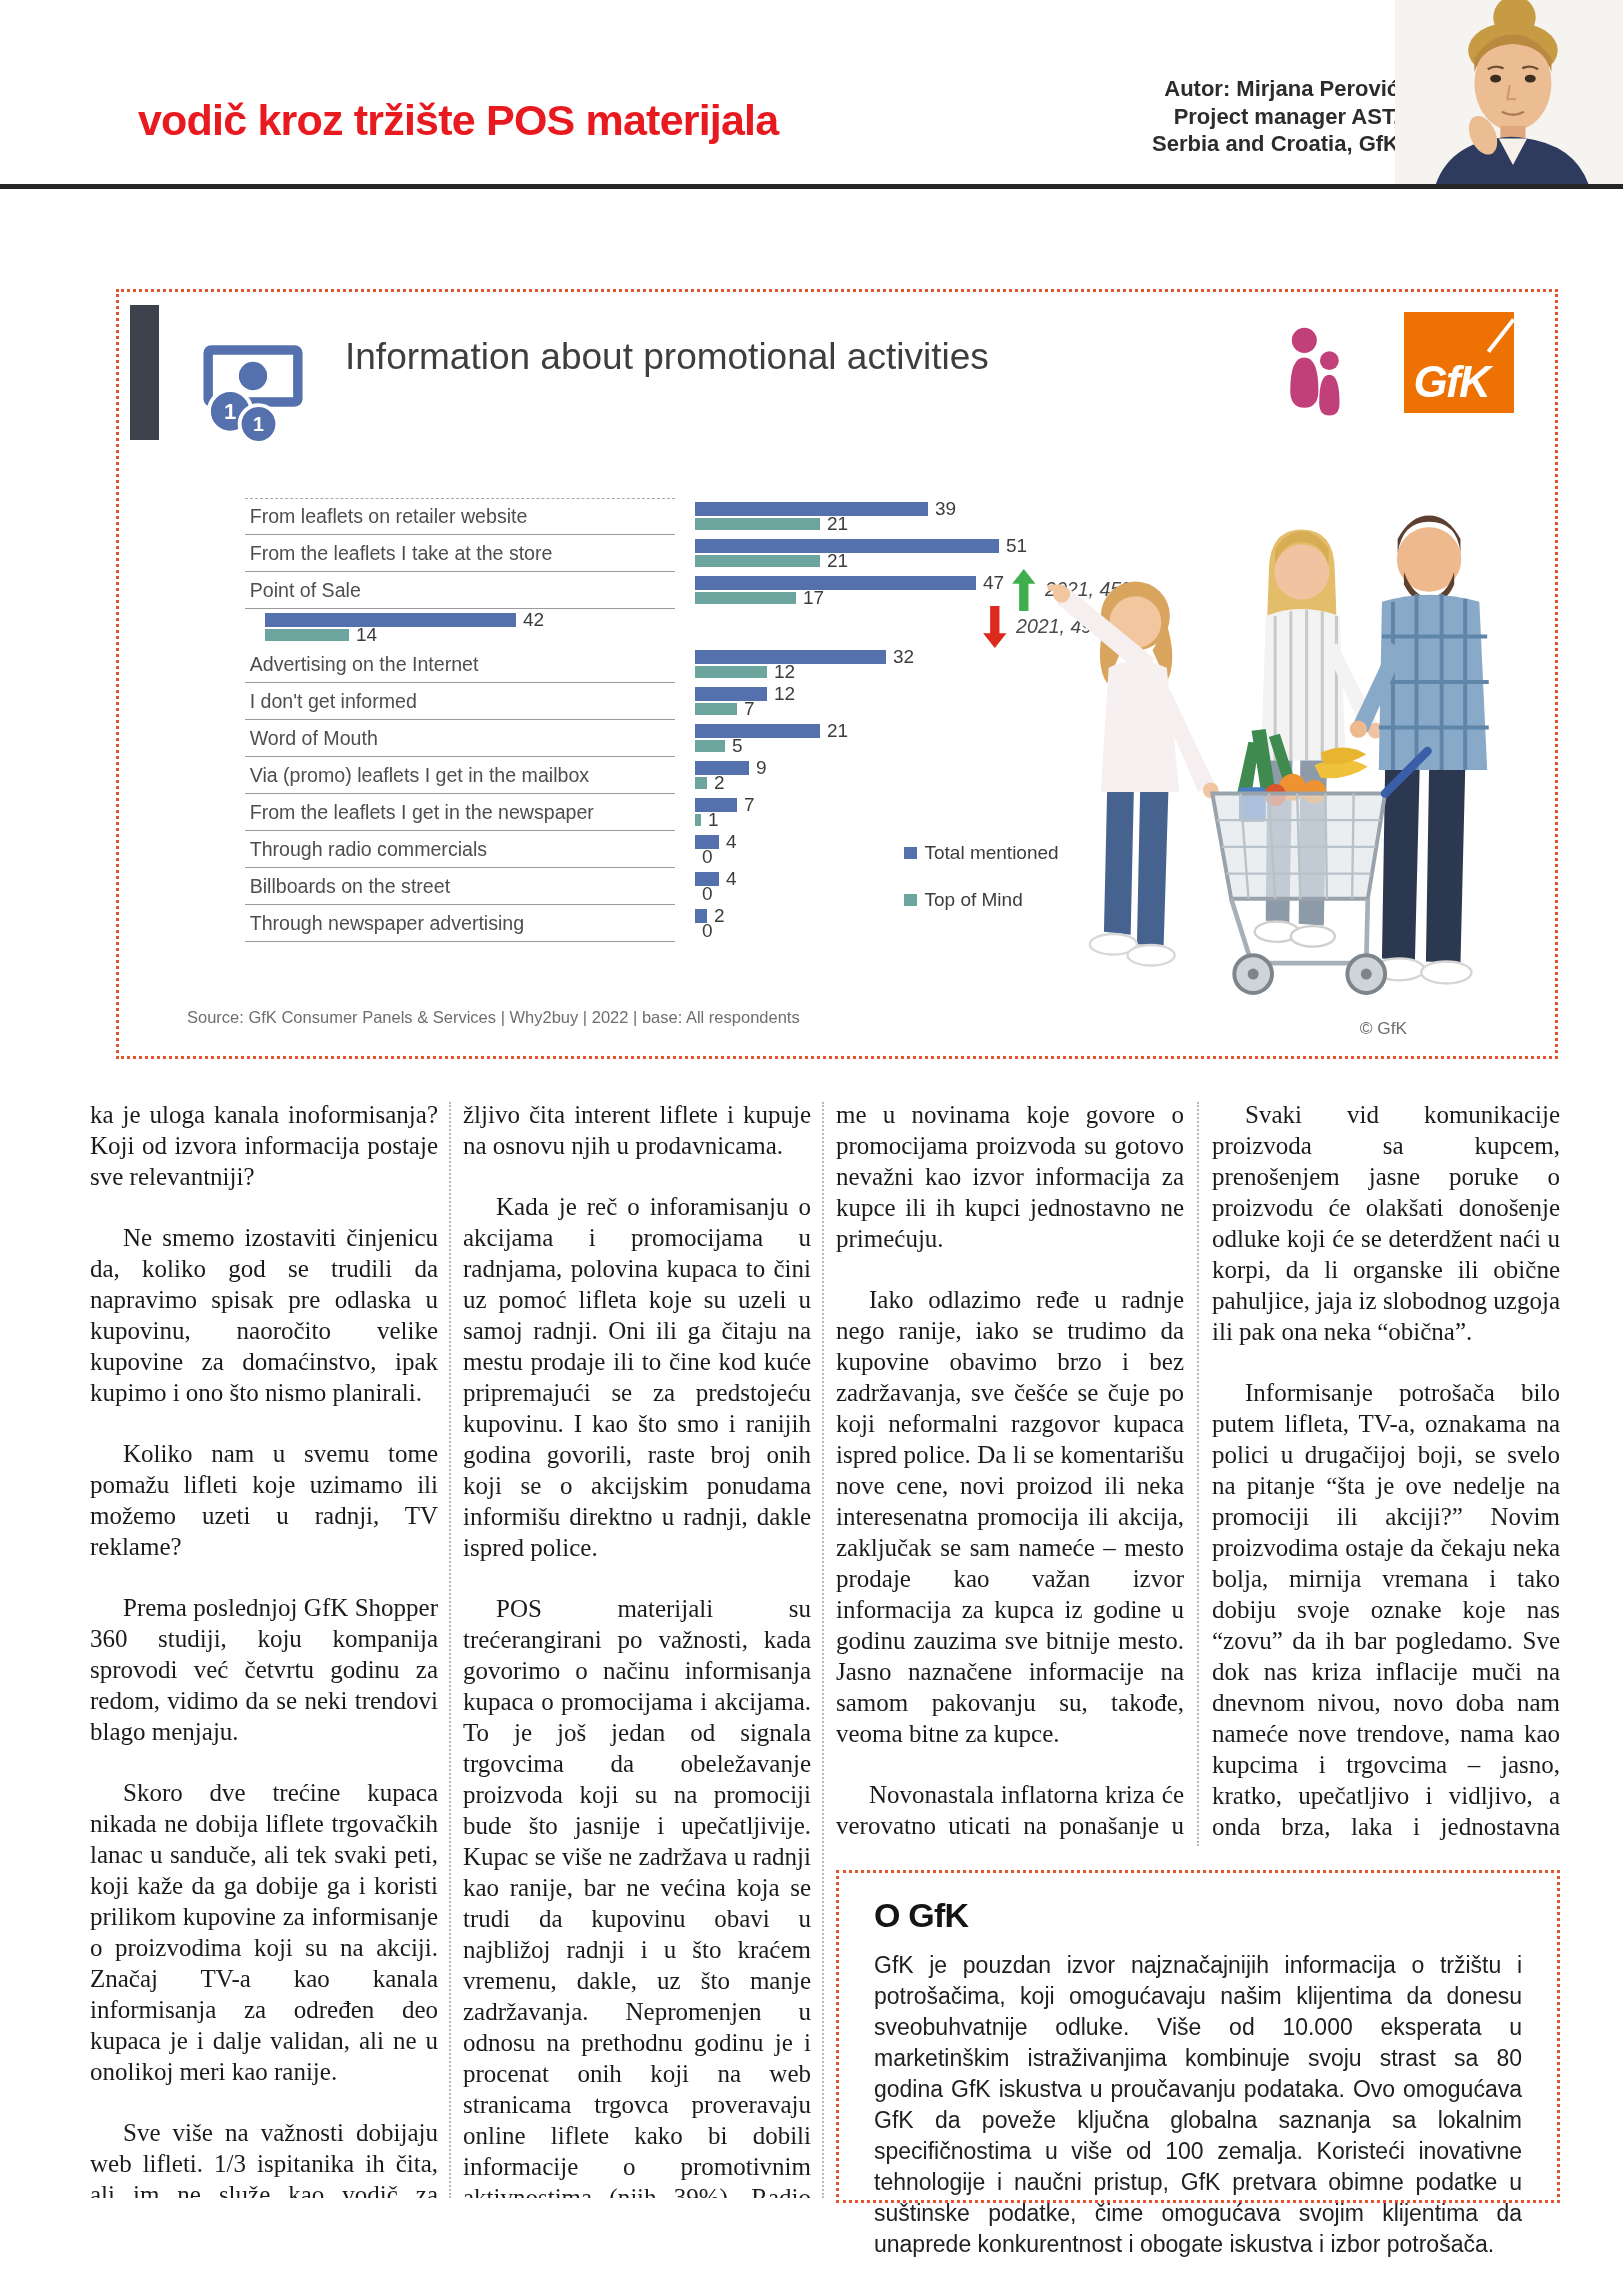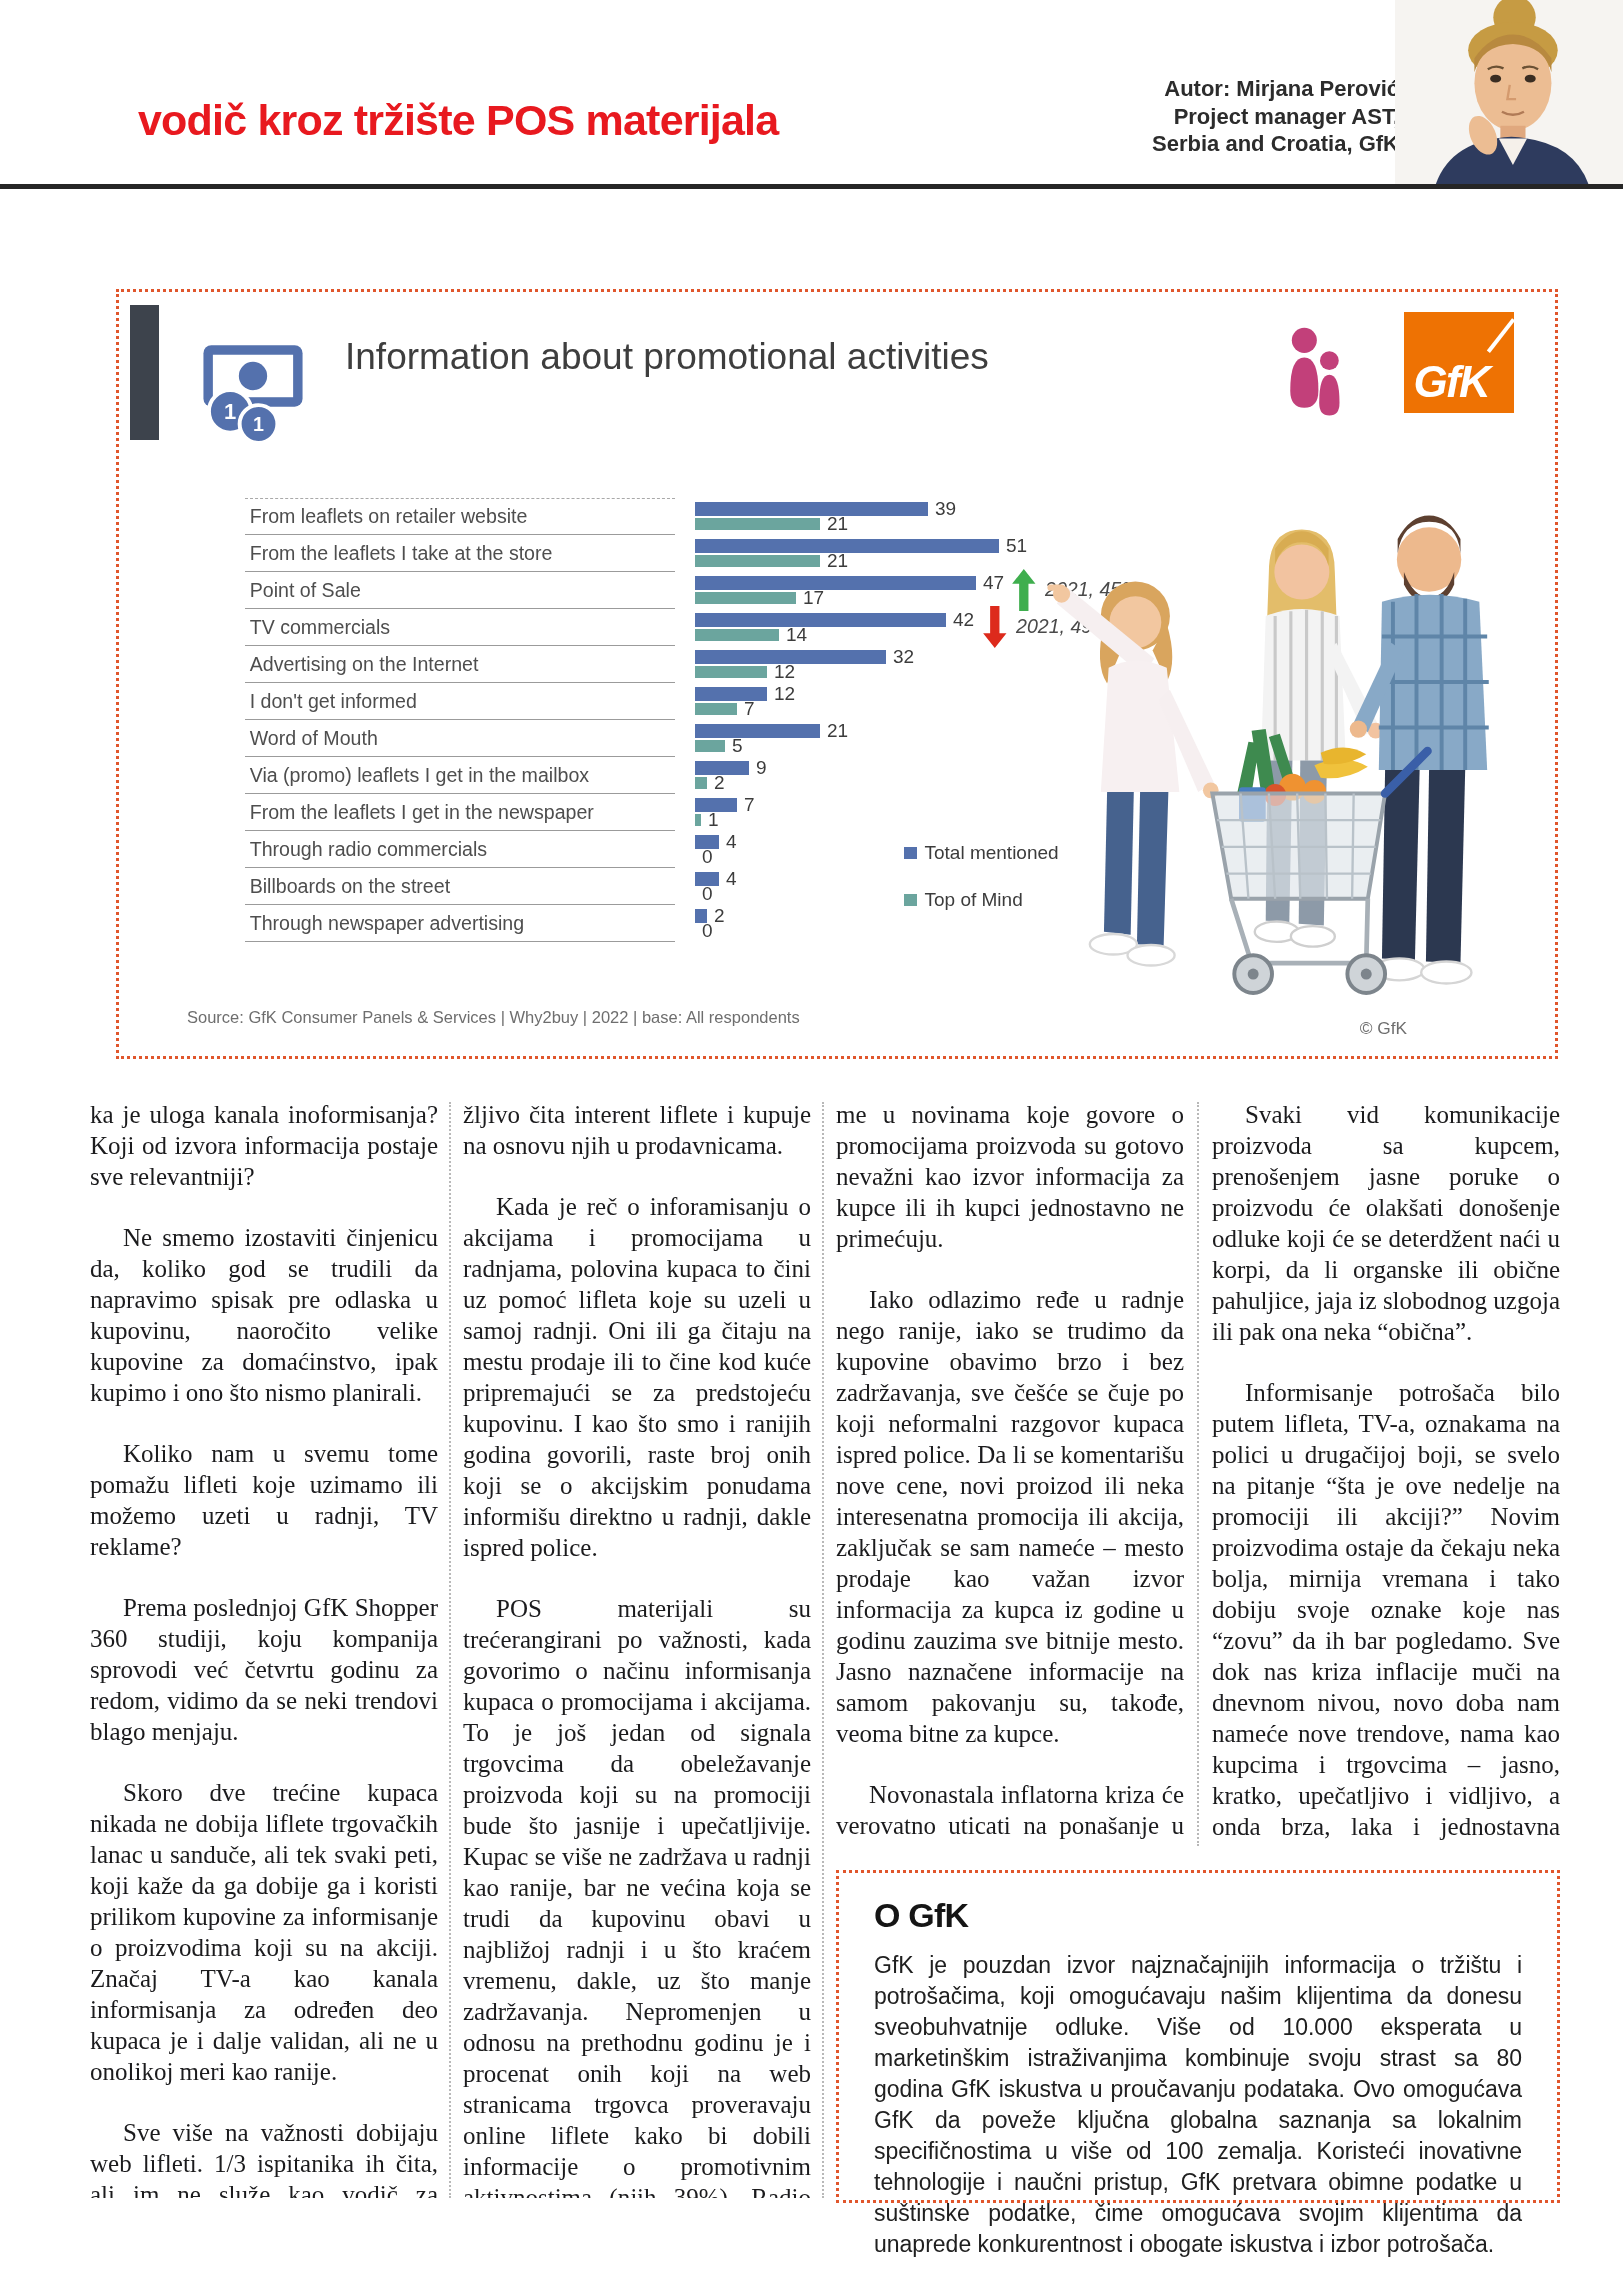--- a/index.html
+++ b/index.html
@@ -181,21 +181,20 @@
             </div>
           </div>
           <div class="ann" style="left: 767px;">
             <svg width="23.6" height="42" viewBox="0 0 30 54">
               <polygon points="15,0 30,19 21,19 21,54 9,54 9,19 0,19" fill="#3fae4e"></polygon>
             </svg>
             <span>2021, 45%</span>
           </div>
         </div>
         <div class="crow">
-          <div class="clabel">TV commercials</div>
           <div class="cbars">
             <div class="barline">
               <div class="bar" style="width: 251px; background: rgb(84, 113, 173);"></div>
               <span class="val">42</span>
             </div>
             <div class="barline">
               <div class="bar tom" style="width: 84px; background: rgb(107, 165, 158);"></div>
               <span class="val">14</span>
             </div>
           </div>

